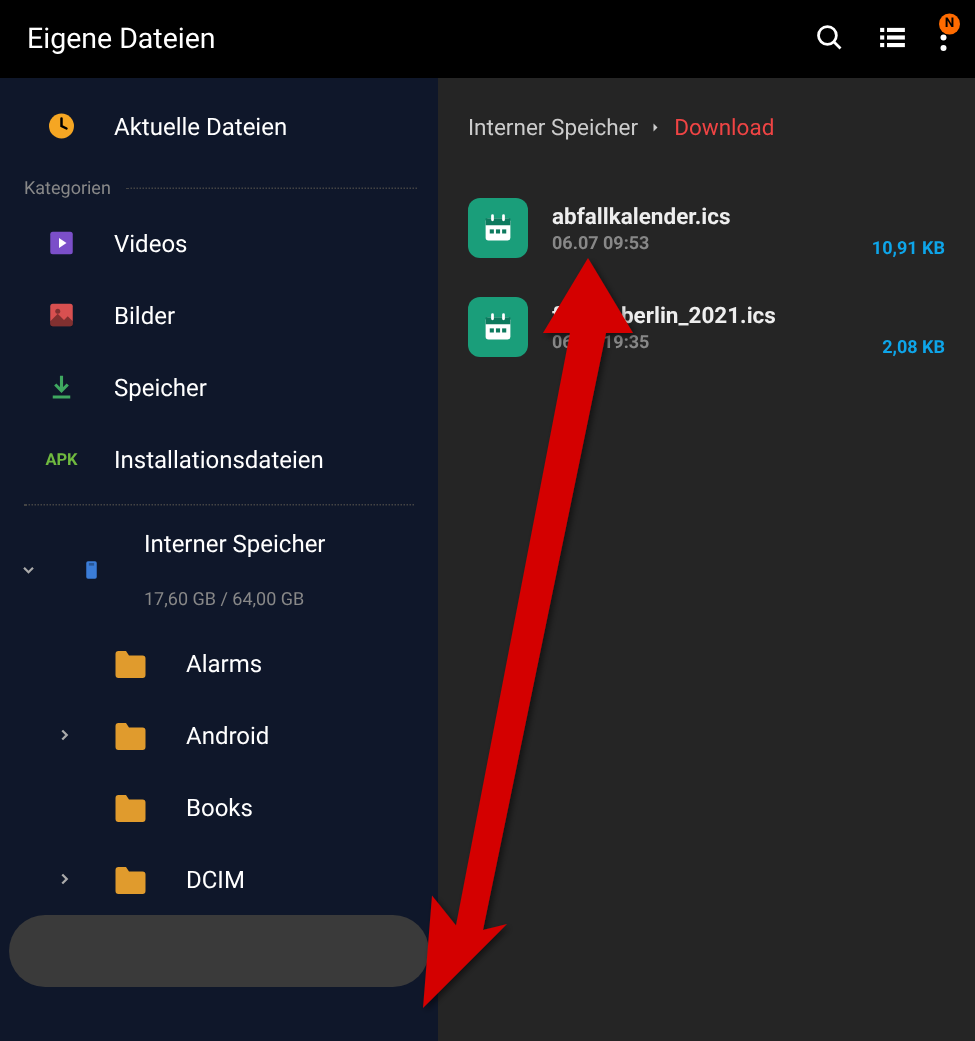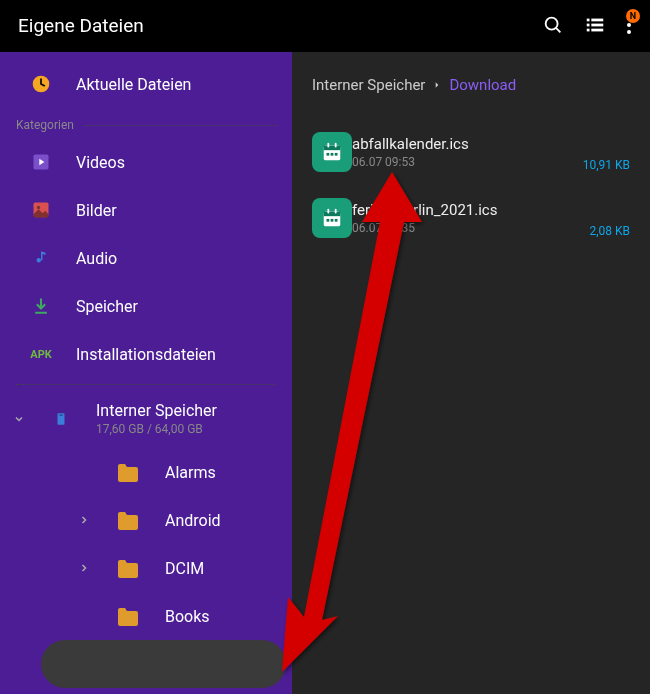--- a/index.html
+++ b/index.html
@@ -52,21 +52,21 @@
       align-items: center;
       justify-content: center;
       font-weight: bold;
     }
     .container {
       display: flex;
       height: calc(694px - 52px);
     }
     .sidebar {
       width: 292px;
-      background: #4c1d95;
+      background: #0f172a;
       overflow-y: auto;
       padding-top: 8px;
     }
     .main {
       flex: 1;
       background: #252525;
       padding: 18px 20px;
     }
     .sidebar-item {
       display: flex;
@@ -77,36 +77,35 @@
       min-height: 48px;
     }
     .sidebar-item.selected {
       background: #3a3a3a;
       border-radius: 28px;
       margin: 0 6px;
       padding-left: 24px;
     }
     .sidebar-item.nested {
       padding-left: 30px;
-      margin-left: 41px;
     }
     .sidebar-item.with-chevron {
       padding-left: 12px;
     }
     .sidebar-item.nested.with-chevron {
       padding-left: 36px;
     }
     .sidebar-label {
       font-size: 16px;
       font-weight: 400;
     }
     .sidebar-sublabel {
       font-size: 12px;
       color: #888;
-      margin-top: 2px;
+      margin-top: 20px;
     }
     .sidebar-text-col {
       display: flex;
       flex-direction: column;
     }
     .section-header {
       display: flex;
       align-items: center;
       padding: 10px 14px 6px 16px;
       gap: 10px;
@@ -153,28 +152,30 @@
     .breadcrumb {
       display: flex;
       align-items: center;
       gap: 8px;
       font-size: 15px;
       color: #ccc;
       margin-bottom: 30px;
       margin-top: 6px;
     }
     .breadcrumb .current {
-      color: #8b5cf6;
+      color: #ef4444;
     }
     .file-row {
       display: flex;
       align-items: center;
       padding: 8px 0;
+      gap: 16px;
       cursor: pointer;
       margin-bottom: 10px;
+      font-weight: bold;
     }
     .file-icon {
       width: 40px;
       height: 40px;
       background: #1a9e7a;
       border-radius: 8px;
       display: flex;
       align-items: center;
       justify-content: center;
       flex-shrink: 0;
@@ -275,28 +276,20 @@
       <span class="icon-slot">
         <svg width="20" height="20" viewBox="0 0 24 24" fill="#d85050">
             <rect x="3" y="3" width="18" height="18" rx="2"></rect>
             <circle cx="9" cy="9" r="2" fill="#000" opacity="0.4"></circle>
             <path d="M3 17 L9 11 L14 16 L17 13 L21 17 L21 21 L3 21 Z" fill="#000" opacity="0.4"></path>
           </svg>
       </span>
       <span class="sidebar-label">Bilder</span>
     </div>
 
-    <div class="sidebar-item">
-      <span class="icon-slot">
-        <svg width="18" height="20" viewBox="0 0 24 24" fill="#3b7dd8">
-            <path d="M9 18 A3 3 0 1 1 9 12 A3 3 0 1 1 9 18 M12 15 L12 3 L18 5 L18 8 L14 6.5 L14 15"></path>
-          </svg>
-      </span>
-      <span class="sidebar-label">Audio</span>
-    </div>
 
 
     <div class="sidebar-item">
       <span class="icon-slot">
         <svg width="20" height="20" viewBox="0 0 24 24" fill="none" stroke="#3fa860" stroke-width="2.5">
             <path d="M12 3 L12 15 M7 10 L12 15 L17 10 M5 20 L19 20"></path>
           </svg>
       </span>
       <span class="sidebar-label">Speicher</span>
     </div>
@@ -346,41 +339,41 @@
       </span>
       <span class="folder-icon-slot">
         <svg width="24" height="20" viewBox="0 0 24 20" fill="#e09b2d">
             <path d="M2 4 L2 18 Q2 20 4 20 L20 20 Q22 20 22 18 L22 7 Q22 5 20 5 L11 5 L9 2 L4 2 Q2 2 2 4"></path>
           </svg>
       </span>
       <span class="sidebar-label">Android</span>
     </div>
 
     <div class="sidebar-item nested with-chevron">
-      <span class="chevron">
-        <svg width="12" height="12" viewBox="0 0 24 24" fill="none" stroke="#aaa" stroke-width="3">
-            <path d="M9 6 L15 12 L9 18"></path>
-          </svg>
-      </span>
-      <span class="folder-icon-slot">
-        <svg width="24" height="20" viewBox="0 0 24 20" fill="#e09b2d">
-            <path d="M2 4 L2 18 Q2 20 4 20 L20 20 Q22 20 22 18 L22 7 Q22 5 20 5 L11 5 L9 2 L4 2 Q2 2 2 4"></path>
-          </svg>
-      </span>
-      <span class="sidebar-label">DCIM</span>
-    </div>
-
-    <div class="sidebar-item nested with-chevron">
       <span class="chevron-spacer"></span>
       <span class="folder-icon-slot">
         <svg width="24" height="20" viewBox="0 0 24 20" fill="#e09b2d">
             <path d="M2 4 L2 18 Q2 20 4 20 L20 20 Q22 20 22 18 L22 7 Q22 5 20 5 L11 5 L9 2 L4 2 Q2 2 2 4"></path>
           </svg>
       </span>
       <span class="sidebar-label">Books</span>
+    </div>
+
+    <div class="sidebar-item nested with-chevron">
+      <span class="chevron">
+        <svg width="12" height="12" viewBox="0 0 24 24" fill="none" stroke="#aaa" stroke-width="3">
+            <path d="M9 6 L15 12 L9 18"></path>
+          </svg>
+      </span>
+      <span class="folder-icon-slot">
+        <svg width="24" height="20" viewBox="0 0 24 20" fill="#e09b2d">
+            <path d="M2 4 L2 18 Q2 20 4 20 L20 20 Q22 20 22 18 L22 7 Q22 5 20 5 L11 5 L9 2 L4 2 Q2 2 2 4"></path>
+          </svg>
+      </span>
+      <span class="sidebar-label">DCIM</span>
     </div>
 
     <div class="sidebar-item nested with-chevron selected">
       
       
       
     </div>
 
   </div>
 

